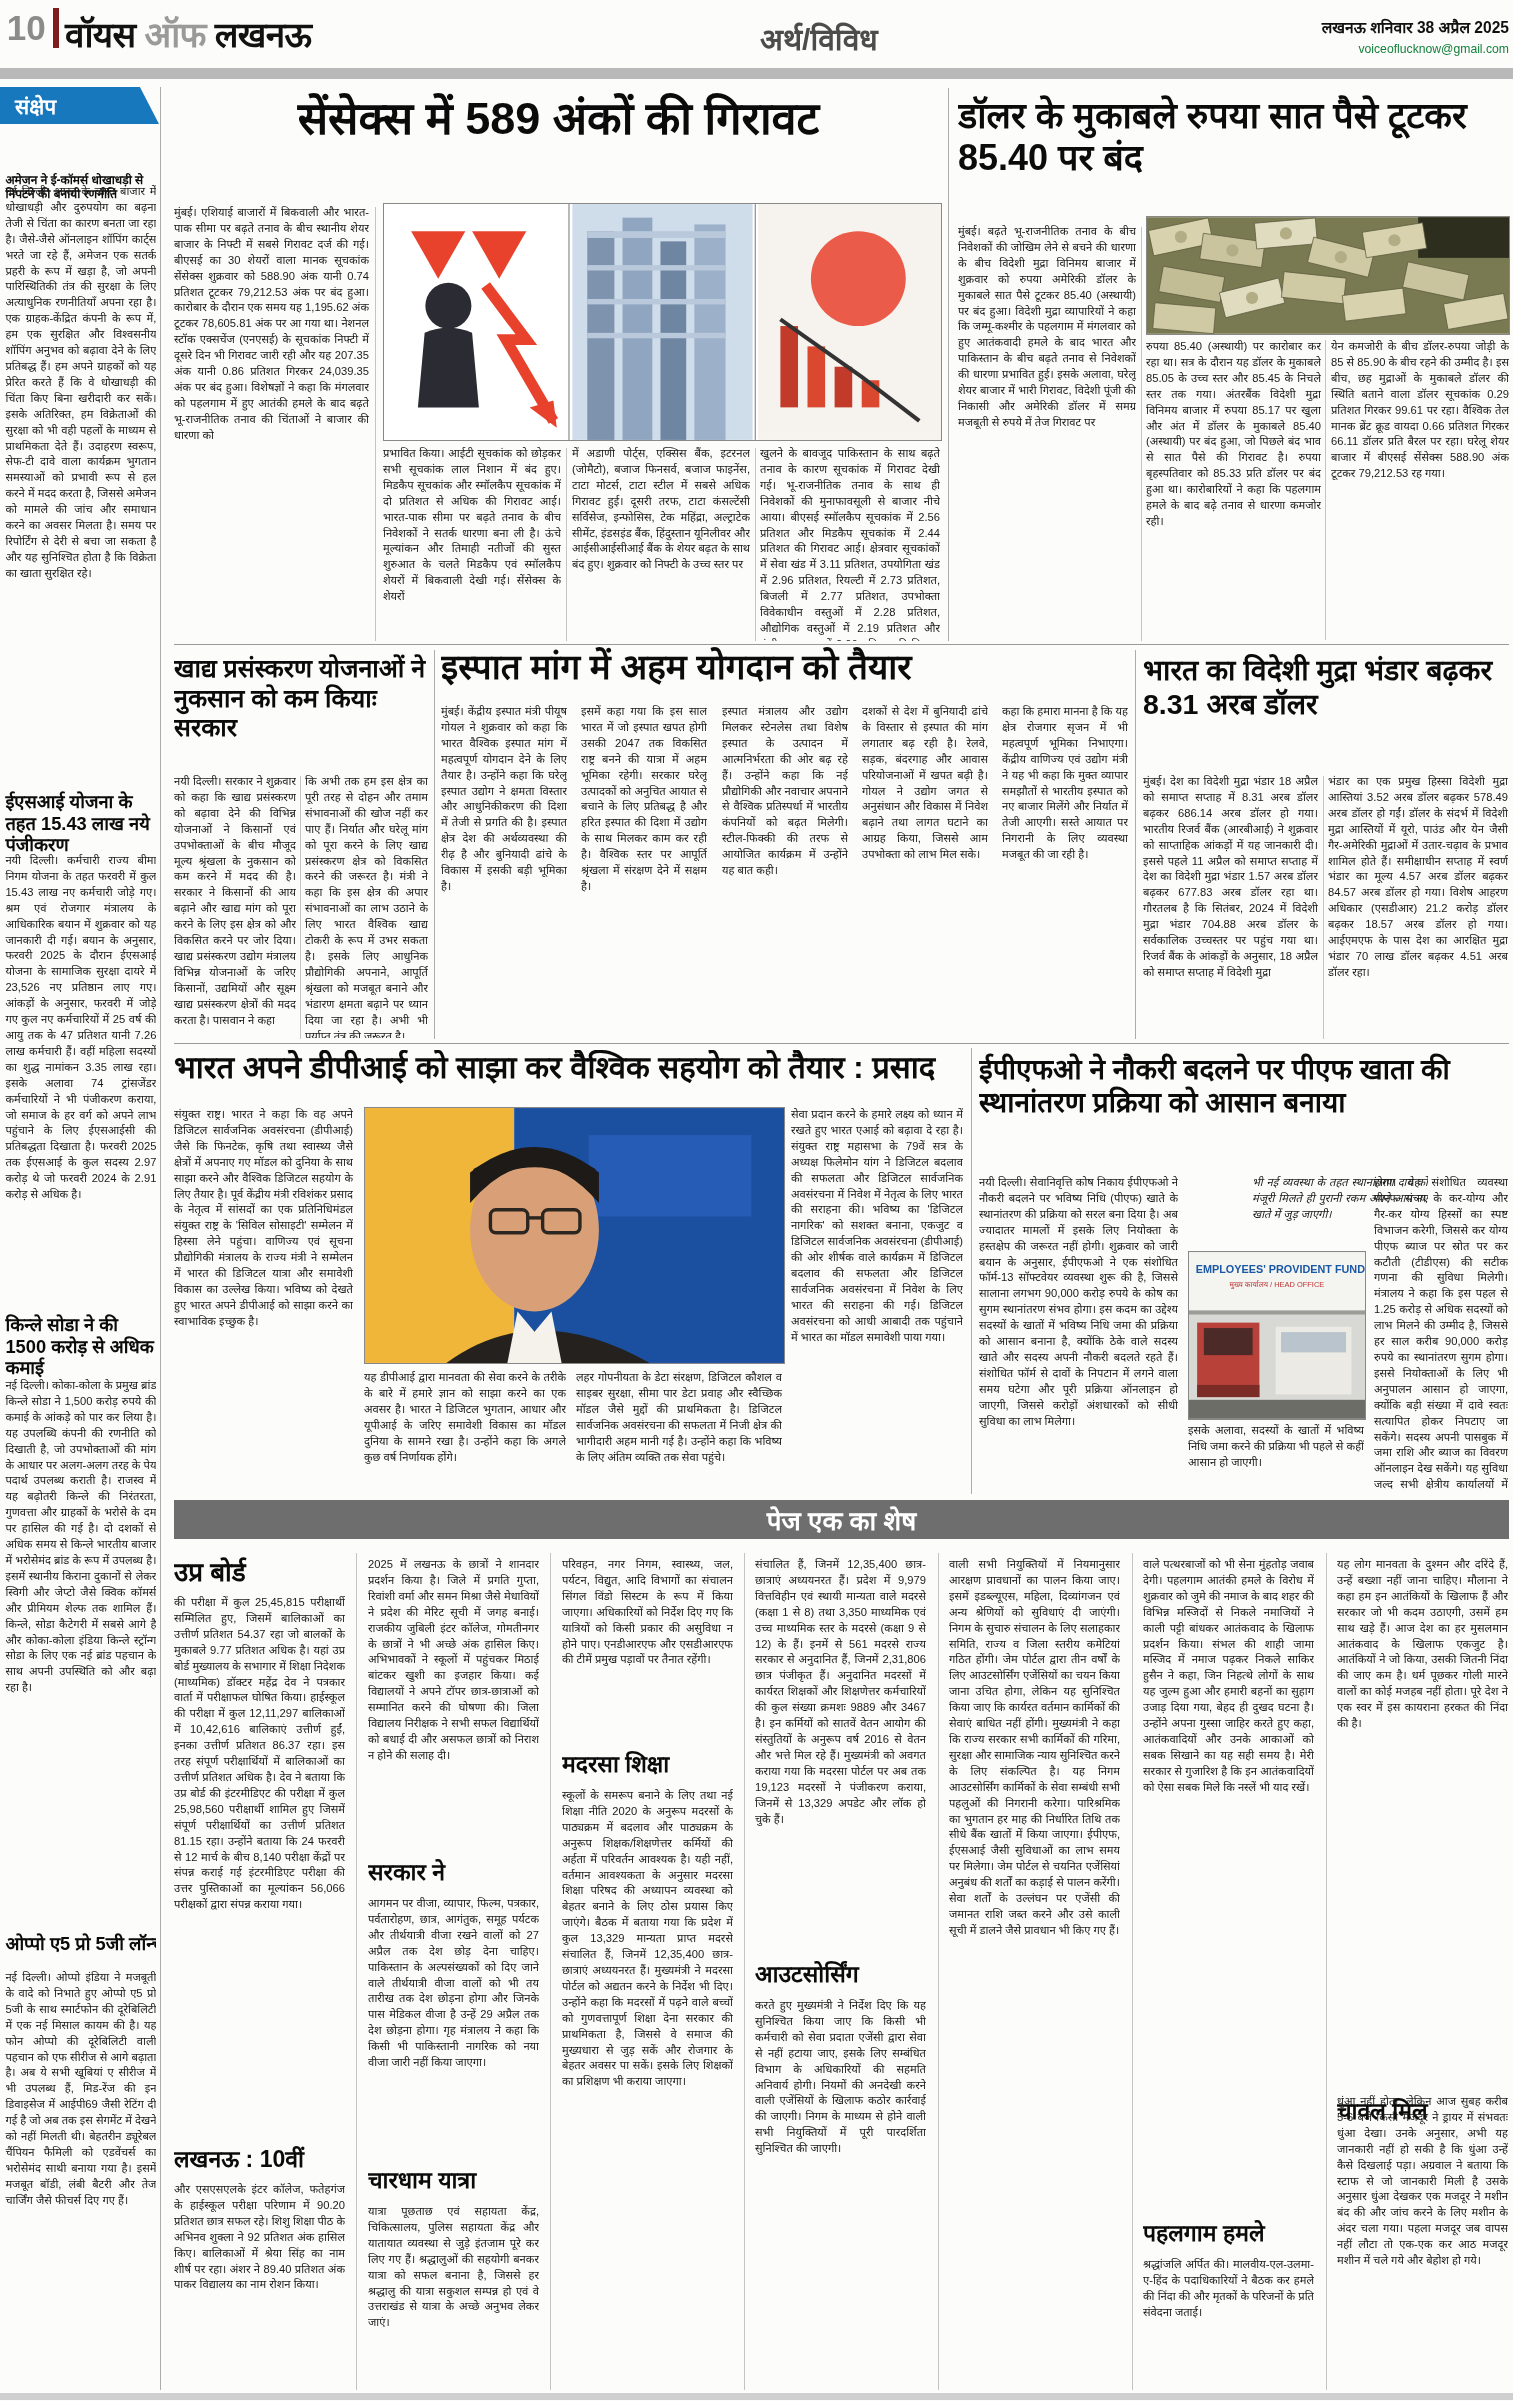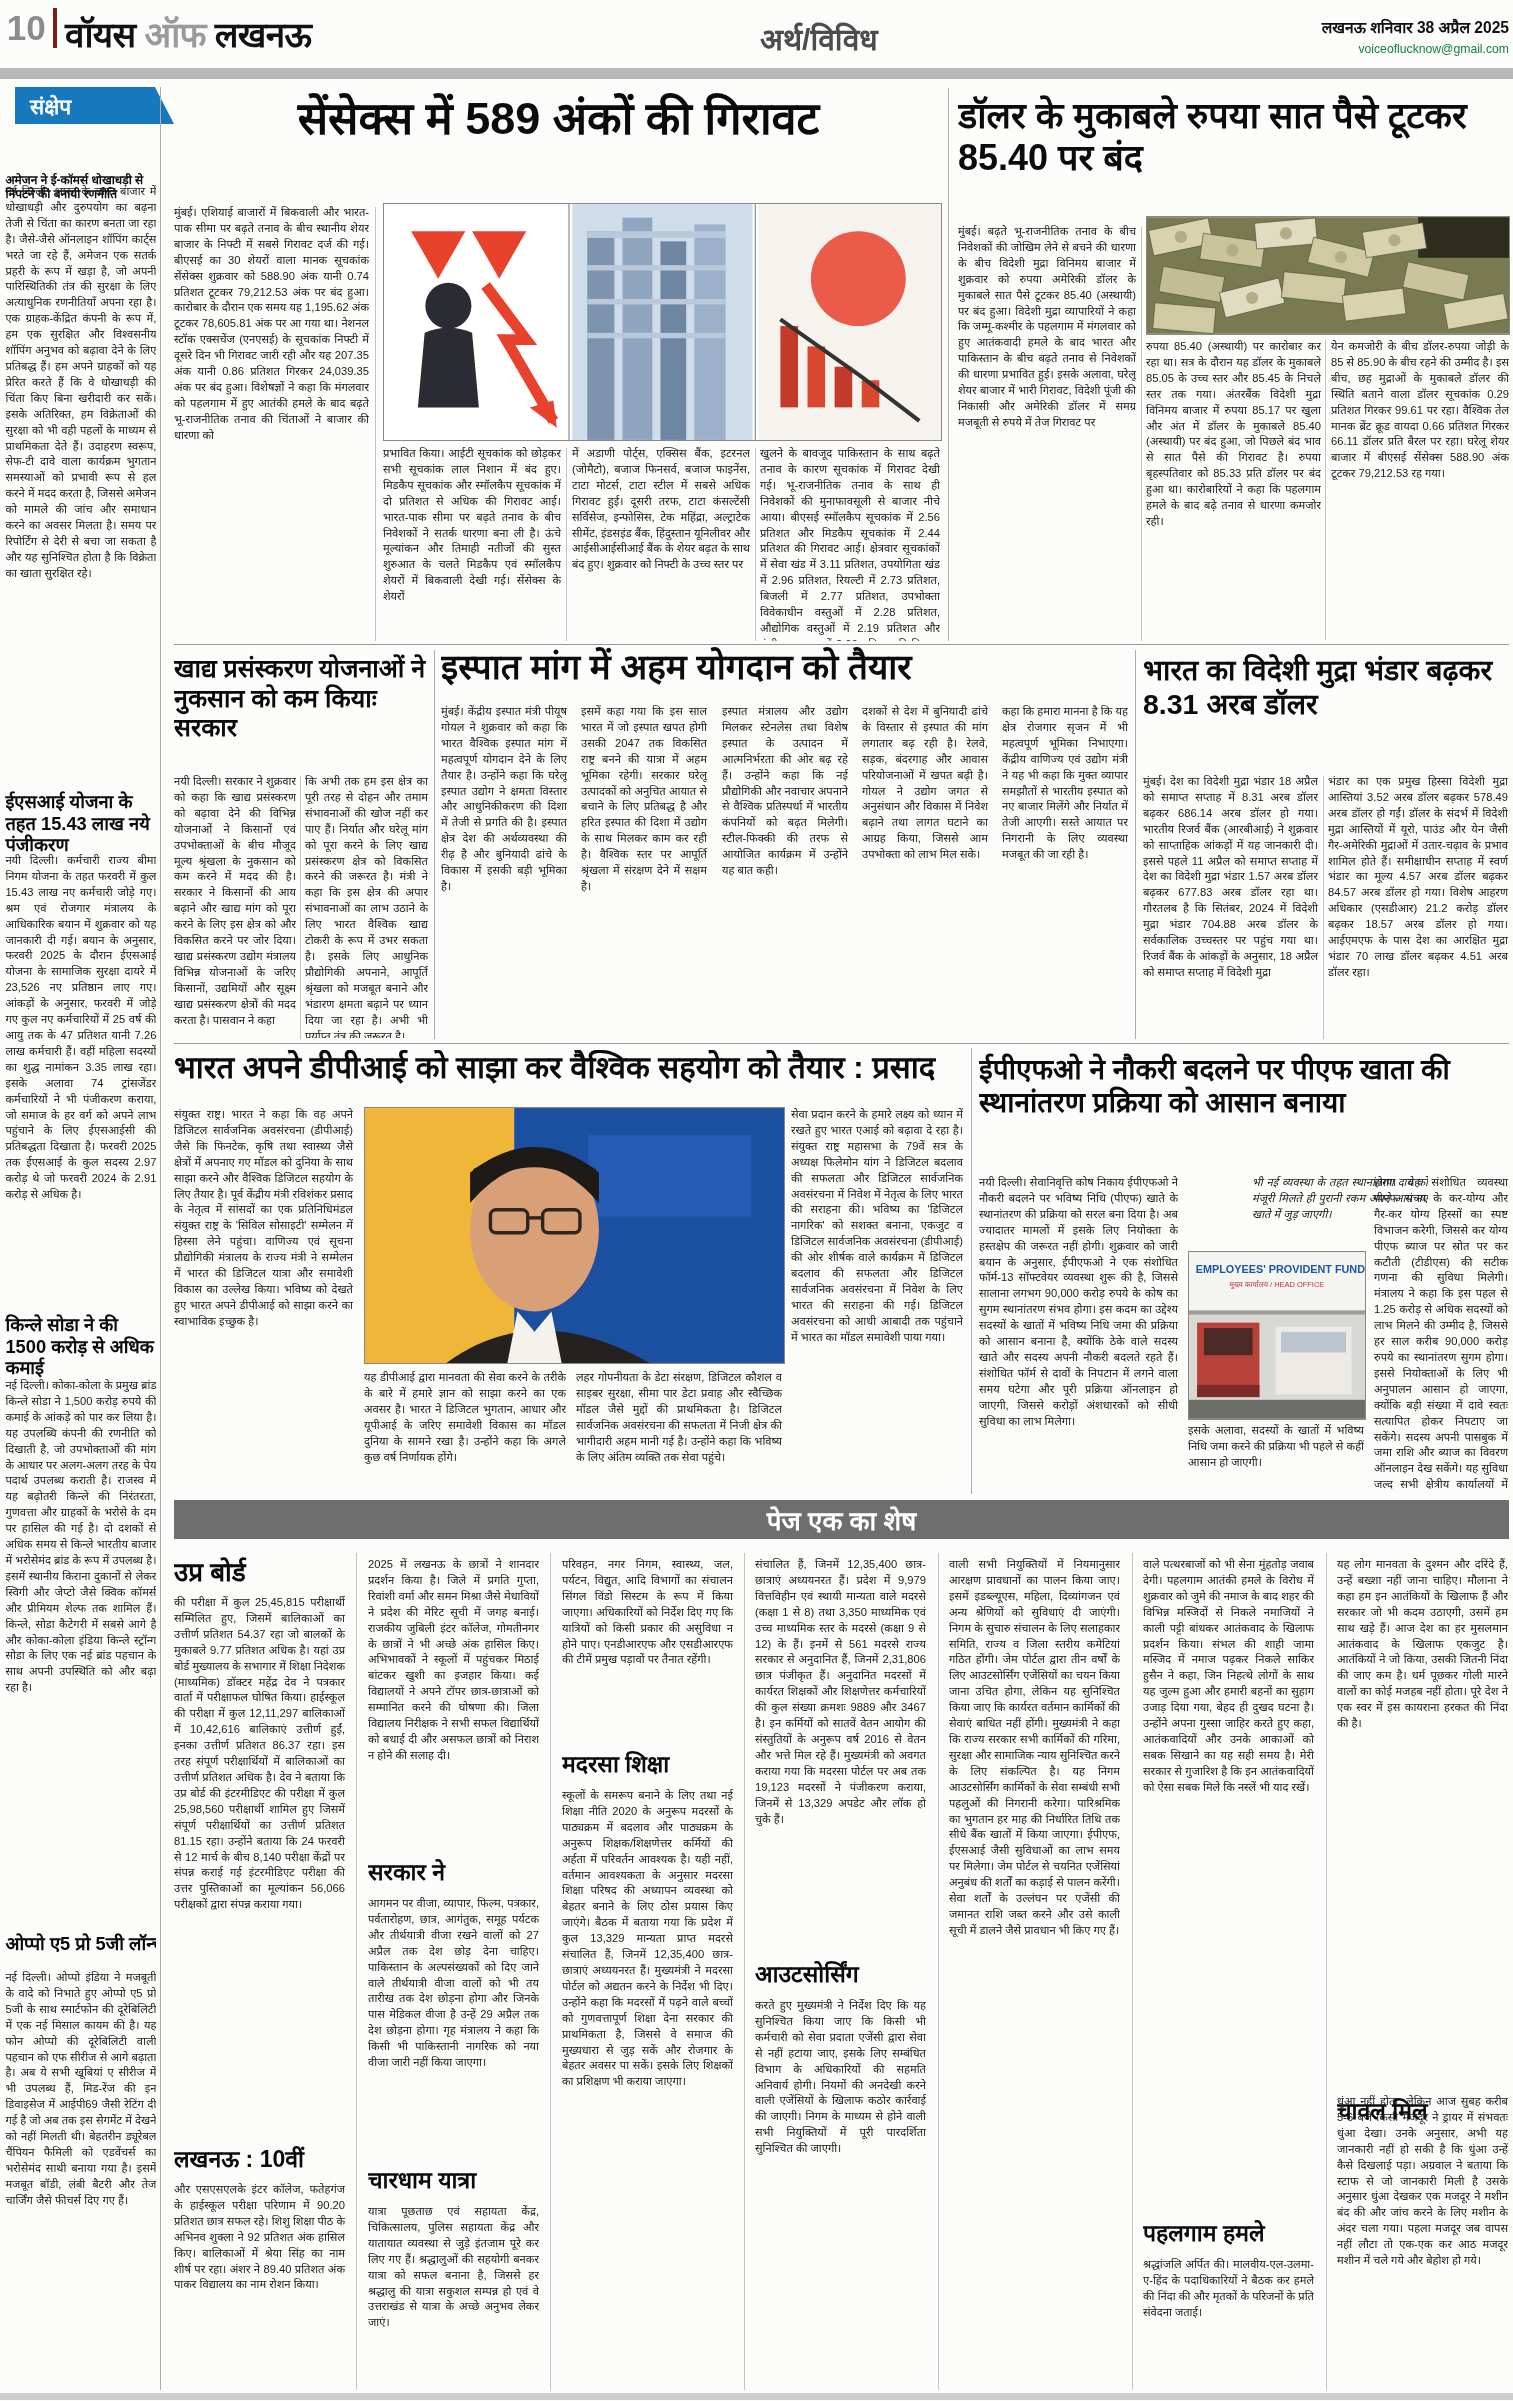--- a/index.html
+++ b/index.html
@@ -9,21 +9,21 @@
   .bodycol{position:absolute;font-size:11.2px;line-height:1.42;text-align:justify;
            overflow:hidden;color:#1a1a1a;word-break:break-word;}
   .hl{position:absolute;font-weight:bold;color:#0b0b0b;line-height:1.18;overflow:hidden;}
   .nowrap{white-space:nowrap;}
   .sub{position:absolute;font-weight:800;font-size:23px;color:#0b0b0b;white-space:nowrap;overflow:hidden;}
   .vr{position:absolute;width:1.4px;background:#adadad;}
   .vrthin{position:absolute;width:0.7px;background:#c4c4c4;}
   .hr{position:absolute;height:1.4px;background:#9a9a9a;}
   .photo{position:absolute;overflow:hidden;border:0.7px solid #888;}
   #masthead{font-weight:900;font-size:35px;letter-spacing:-0.7px;}
-  #pageno{font-weight:900;font-size:35px;color:#8b8b8b;border-right:4px solid #7f1d1d;padding-right:6.8px;}
+  #pageno{font-weight:900;font-size:35px;color:#8b8b8b;border-right:6px solid #7f1d1d;padding-right:6.8px;}
   #sectiontitle{font-weight:900;font-size:30px;color:#4c4c4c;}
   #dateline{font-weight:bold;font-size:15.6px;text-align:right;}
   #email{font-size:12.2px;color:#15803d;text-align:right;}
   #graybar{background:#b9b9b9;}
   #sankshep{background:#1878be;color:#fff;font-weight:800;font-size:21px;
             display:flex;align-items:center;padding-left:15px;
             clip-path:polygon(0 0,88% 0,100% 100%,0 100%);}
   #pageband{background:#6e6e6e;color:#fff;font-weight:800;font-size:26px;
             display:flex;align-items:center;justify-content:center;}
 </style>
@@ -34,21 +34,21 @@
 <div id="masthead" class="abs" style="left:65px;top:9.5px;">
   <span>वॉयस</span>
   <span style="color:#9a9a9a;">ऑफ</span>
   <span>लखनऊ</span>
 </div>
 <div id="sectiontitle" class="abs" style="left:760px;top:17.6px;">अर्थ/विविध</div>
 <div id="dateline" class="abs" style="left:1221px;top:16.3px;width:288px;">लखनऊ शनिवार 38 अप्रैल  2025</div>
 <div id="email" class="abs" style="left:1221px;top:42px;width:288px;">voiceoflucknow@gmail.com</div>
 <div id="graybar" class="abs" style="left:0;top:68px;width:1514px;height:11px;"></div>
 
-<div id="sankshep" class="abs" style="left:15px;top:87px;width:144px;height:37px;">संक्षेप</div>
+<div id="sankshep" class="abs" style="left:0;top:87px;width:144px;height:37px;">संक्षेप</div>
 <div class="hl" style="left:5.4px;top:134px;width:151px;font-size:12px;margin-top:39px;">अमेजन ने ई-कॉमर्स धोखाधड़ी से निपटने की बनायी रणनीति</div>
 <div class="bodycol" style="left:5.4px;top:184px;width:151px;height:597px;">नई दिल्ली। भारत के व्यस्त बाजार में धोखाधड़ी और दुरुपयोग का बढ़ना तेजी से चिंता का कारण बनता जा रहा है। जैसे-जैसे ऑनलाइन शॉपिंग कार्ट्स भरते जा रहे हैं, अमेजन एक सतर्क प्रहरी के रूप में खड़ा है, जो अपनी पारिस्थितिकी तंत्र की सुरक्षा के लिए अत्याधुनिक रणनीतियाँ अपना रहा है। एक ग्राहक-केंद्रित कंपनी के रूप में, हम एक सुरक्षित और विश्वसनीय शॉपिंग अनुभव को बढ़ावा देने के लिए प्रतिबद्ध हैं। हम अपने ग्राहकों को यह प्रेरित करते हैं कि वे धोखाधड़ी की चिंता किए बिना खरीदारी कर सकें। इसके अतिरिक्त, हम विक्रेताओं की सुरक्षा को भी वही पहलों के माध्यम से प्राथमिकता देते हैं। उदाहरण स्वरूप, सेफ-टी दावे वाला कार्यक्रम भुगतान समस्याओं को प्रभावी रूप से हल करने में मदद करता है, जिससे अमेजन को मामले की जांच और समाधान करने का अवसर मिलता है। समय पर रिपोर्टिंग से देरी से बचा जा सकता है और यह सुनिश्चित होता है कि विक्रेता का खाता सुरक्षित रहे।</div>
 <div class="hl" style="left:5.4px;top:791px;width:151px;font-size:18.3px;">ईएसआई योजना के तहत 15.43 लाख नये पंजीकरण</div>
 <div class="bodycol" style="left:5.4px;top:853px;width:151px;height:453px;">नयी दिल्ली। कर्मचारी राज्य बीमा निगम योजना के तहत फरवरी में कुल 15.43 लाख नए कर्मचारी जोड़े गए। श्रम एवं रोजगार मंत्रालय के आधिकारिक बयान में शुक्रवार को यह जानकारी दी गई। बयान के अनुसार, फरवरी 2025 के दौरान ईएसआई योजना के सामाजिक सुरक्षा दायरे में 23,526 नए प्रतिष्ठान लाए गए। आंकड़ों के अनुसार, फरवरी में जोड़े गए कुल नए कर्मचारियों में 25 वर्ष की आयु तक के 47 प्रतिशत यानी 7.26 लाख कर्मचारी हैं। वहीं महिला सदस्यों का शुद्ध नामांकन 3.35 लाख रहा। इसके अलावा 74 ट्रांसजेंडर कर्मचारियों ने भी पंजीकरण कराया, जो समाज के हर वर्ग को अपने लाभ पहुंचाने के लिए ईएसआईसी की प्रतिबद्धता दिखाता है। फरवरी 2025 तक ईएसआई के कुल सदस्य 2.97 करोड़ थे जो फरवरी 2024 के 2.91 करोड़ से अधिक है।</div>
 <div class="hl" style="left:5.4px;top:1314px;width:151px;font-size:18.3px;">किन्ले सोडा ने की 1500 करोड़ से अधिक कमाई</div>
 <div class="bodycol" style="left:5.4px;top:1378px;width:151px;height:544px;">नई दिल्ली। कोका-कोला के प्रमुख ब्रांड किन्ले सोडा ने 1,500 करोड़ रुपये की कमाई के आंकड़े को पार कर लिया है। यह उपलब्धि कंपनी की रणनीति को दिखाती है, जो उपभोक्ताओं की मांग के आधार पर अलग-अलग तरह के पेय पदार्थ उपलब्ध कराती है। राजस्व में यह बढ़ोतरी किन्ले की निरंतरता, गुणवत्ता और ग्राहकों के भरोसे के दम पर हासिल की गई है। दो दशकों से अधिक समय से किन्ले भारतीय बाजार में भरोसेमंद ब्रांड के रूप में उपलब्ध है। इसमें स्थानीय किराना दुकानों से लेकर स्विगी और जेप्टो जैसे क्विक कॉमर्स और प्रीमियम शेल्फ तक शामिल हैं। किन्ले, सोडा कैटेगरी में सबसे आगे है और कोका-कोला इंडिया किन्ले स्ट्रॉन्ग सोडा के लिए एक नई ब्रांड पहचान के साथ अपनी उपस्थिति को और बढ़ा रहा है।</div>
 <div class="hl nowrap" style="left:5.4px;top:1933px;width:151px;font-size:18.3px;">ओप्पो ए5 प्रो 5जी लॉन्च</div>
 <div class="bodycol" style="left:5.4px;top:1970px;width:151px;height:420px;">नई दिल्ली। ओप्पो इंडिया ने मजबूती के वादे को निभाते हुए ओप्पो ए5 प्रो 5जी के साथ स्मार्टफोन की दूरेबिलिटी में एक नई मिसाल कायम की है। यह फोन ओप्पो की दूरेबिलिटी वाली पहचान को एफ सीरीज से आगे बढ़ाता है। अब ये सभी खूबियां ए सीरीज में भी उपलब्ध हैं, मिड-रेंज की इन डिवाइसेज में आईपी69 जैसी रेटिंग दी गई है जो अब तक इस सेगमेंट में देखने को नहीं मिलती थी। बेहतरीन ड्यूरेबल चैंपियन फैमिली को एडवेंचर्स का भरोसेमंद साथी बनाया गया है। इसमें मजबूत बॉडी, लंबी बैटरी और तेज चार्जिंग जैसे फीचर्स दिए गए हैं।</div>
 <div class="vr" style="left:160px;top:87px;height:2303px;"></div>
 

